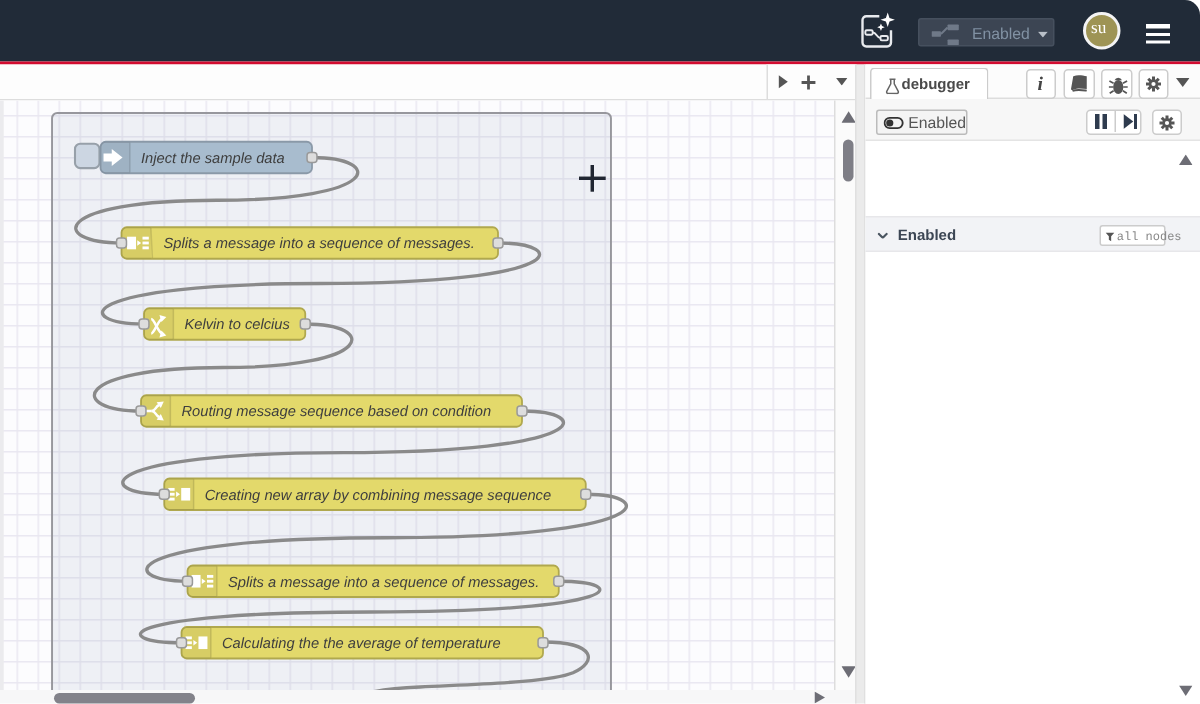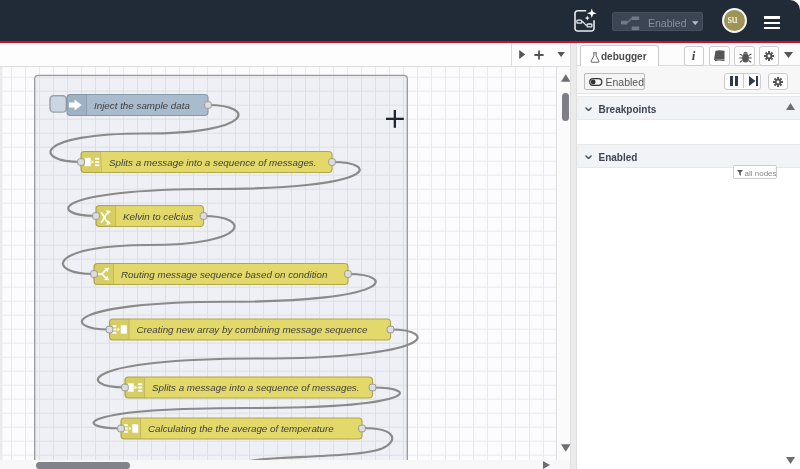--- a/index.html
+++ b/index.html
@@ -271,32 +271,26 @@
     <svg class="abs" style="left:194.5px;top:9.5px" width="12" height="12" viewBox="0 0 12 12">
       <g fill="#555">
           <circle cx="6" cy="6" r="3.1"></circle>
           <g stroke="#555" stroke-width="2">
             <path d="M6 1 V11 M1 6 H11 M2.5 2.5 L9.5 9.5 M9.5 2.5 L2.5 9.5"></path>
           </g>
         </g>
       <circle cx="6" cy="6" r="1.4" fill="#fff"></circle>
     </svg>
   </div>
-  <div class="secthead" style="top:53.5px;">
-    <svg class="abs" style="left:7.5px;top:9.5px" width="7" height="4.5" viewBox="0 0 8 5">
-        <path d="M0.5 0.5 L4 4 L7.5 0.5" stroke="#4a5560" stroke-width="1.6" fill="none"></path>
-      </svg>
-    <div class="abs" style="left:21.5px;top:6.5px;">Breakpoints</div>
-  </div>
   <div class="secthead" style="top:101.5px;">
     <svg class="abs" style="left:7.5px;top:9.5px" width="7" height="4.5" viewBox="0 0 8 5">
         <path d="M0.5 0.5 L4 4 L7.5 0.5" stroke="#4a5560" stroke-width="1.6" fill="none"></path>
       </svg>
     <div class="abs" style="left:21.5px;top:6.5px;">Enabled</div>
-    <div class="sbtn" style="left:155.5px;top:20px;width:44px;height:14px;border-radius:2px;">
+    <div class="sbtn" style="left:155.5px;top:5px;width:44px;height:14px;border-radius:2px;font-family:Liberation Mono, monospace;">
       <svg class="abs" style="left:3.5px;top:4px" width="6" height="6" viewBox="0 0 7 7">
           <path d="M0 0 H7 L4.4 3 V6.8 L2.6 5.6 V3 Z" fill="#555"></path>
         </svg>
       <div class="abs" style="left:11px;top:2.5px;font-size:8px;font-weight:400;color:#888;white-space:nowrap;">all nodes</div>
     </div>
   </div>
   <svg class="abs" style="left:208.5px;top:60.5px" width="9" height="7" viewBox="0 0 9 7">
       <path d="M4.5 0 L9 7 L0 7 Z" fill="#6d6d75"></path>
     </svg>
   <svg class="abs" style="left:208.5px;top:414.5px" width="9" height="7" viewBox="0 0 9 7">

